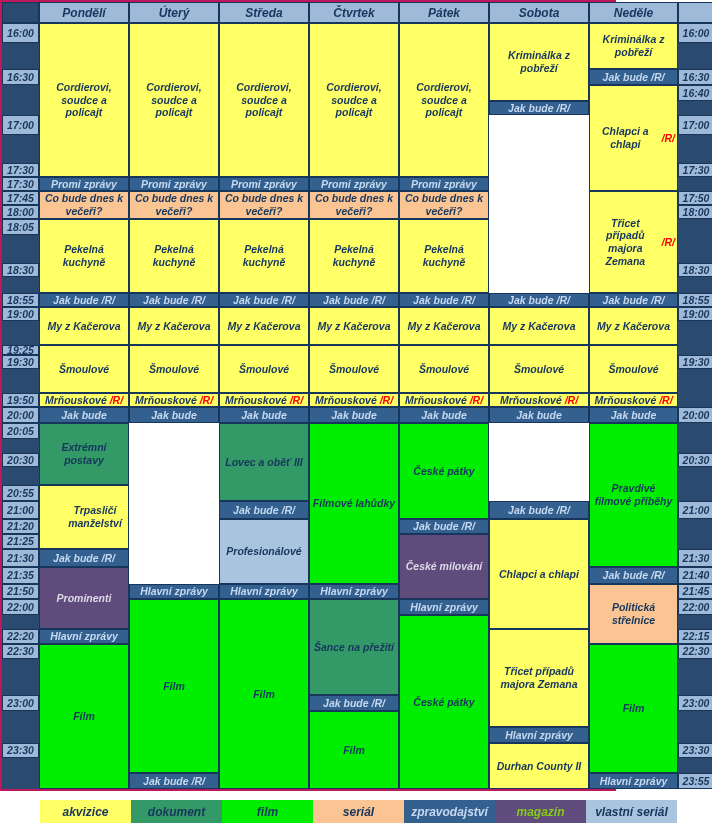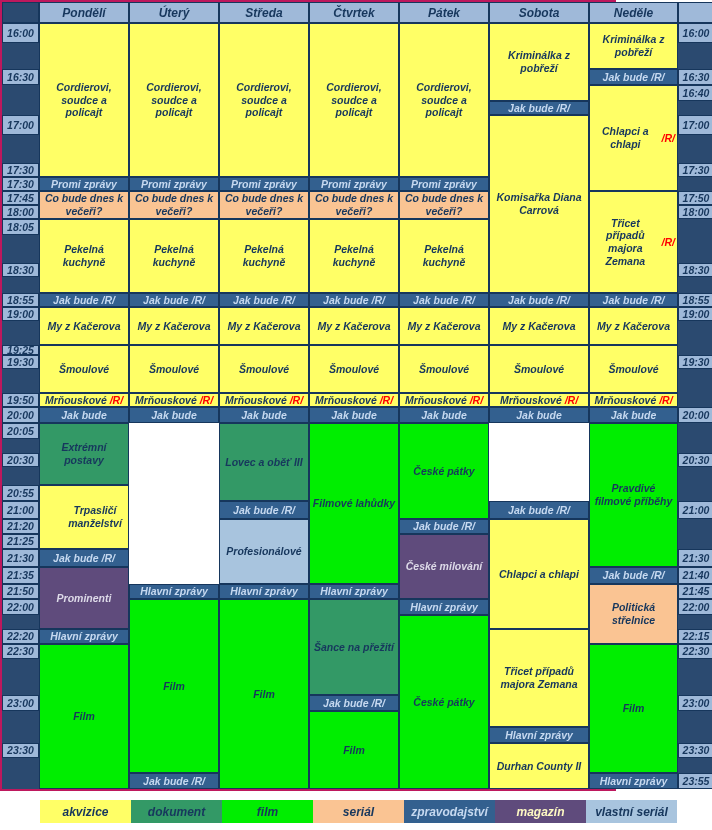--- a/index.html
+++ b/index.html
@@ -301,23 +301,20 @@
     </div>
     <div class="block" style="grid-area: 37 / 6 / 47 / 7; background: rgb(0, 238, 0); color: rgb(23, 55, 93);">
       <span>České pátky</span>
     </div>
     <div class="block" style="grid-area: 2 / 7 / 6 / 8; background: rgb(255, 255, 102); color: rgb(23, 55, 93);">
       <span>Kriminálka z pobřeží</span>
     </div>
     <div class="block" style="grid-area: 6 / 7 / 7 / 8; background: rgb(51, 96, 143); color: rgb(198, 217, 240);">
       <span>Jak bude /R/</span>
     </div>
-    <div class="block" style="grid-area: 7 / 7 / 17 / 8; background: rgb(255, 255, 102); color: rgb(23, 55, 93);">
-      <span>Komisařka Diana Carrová</span>
-    </div>
     <div class="block" style="grid-area: 17 / 7 / 18 / 8; background: rgb(51, 96, 143); color: rgb(198, 217, 240);">
       <span>Jak bude /R/</span>
     </div>
     <div class="block" style="grid-area: 18 / 7 / 20 / 8; background: rgb(255, 255, 102); color: rgb(23, 55, 93);">
       <span>My z Kačerova</span>
     </div>
     <div class="block" style="grid-area: 20 / 7 / 23 / 8; background: rgb(255, 255, 102); color: rgb(23, 55, 93);">
       <span>Šmoulové</span>
     </div>
     <div class="block" style="grid-area: 23 / 7 / 24 / 8; background: rgb(255, 255, 102); color: rgb(23, 55, 93);"><span>Mrňouskové</span>&nbsp;<span class="rr">/R/</span></div>
@@ -375,15 +372,15 @@
     <div class="block" style="grid-area: 46 / 8 / 47 / 9; background: rgb(51, 96, 143); color: rgb(198, 217, 240);">
       <span>Hlavní zprávy</span>
     </div>
   </div>
 <div id="legend">
     <div class="lcell" style="background: rgb(255, 255, 102); color: rgb(23, 55, 93);">akvizice</div>
     <div class="lcell" style="background: rgb(51, 153, 102); color: rgb(23, 55, 93);">dokument</div>
     <div class="lcell" style="background: rgb(0, 238, 0); color: rgb(23, 55, 93);">film</div>
     <div class="lcell" style="background: rgb(250, 196, 147); color: rgb(23, 55, 93);">seriál</div>
     <div class="lcell" style="background: rgb(51, 96, 143); color: rgb(198, 217, 240);">zpravodajství</div>
-    <div class="lcell" style="background: rgb(95, 75, 124); color: #fef9c3;">magazín</div>
+    <div class="lcell" style="background: rgb(95, 75, 124); color: #84cc16;">magazín</div>
     <div class="lcell" style="background: rgb(168, 196, 222); color: rgb(23, 55, 93);">vlastní seriál</div>
   </div>
 
 </body></html>

